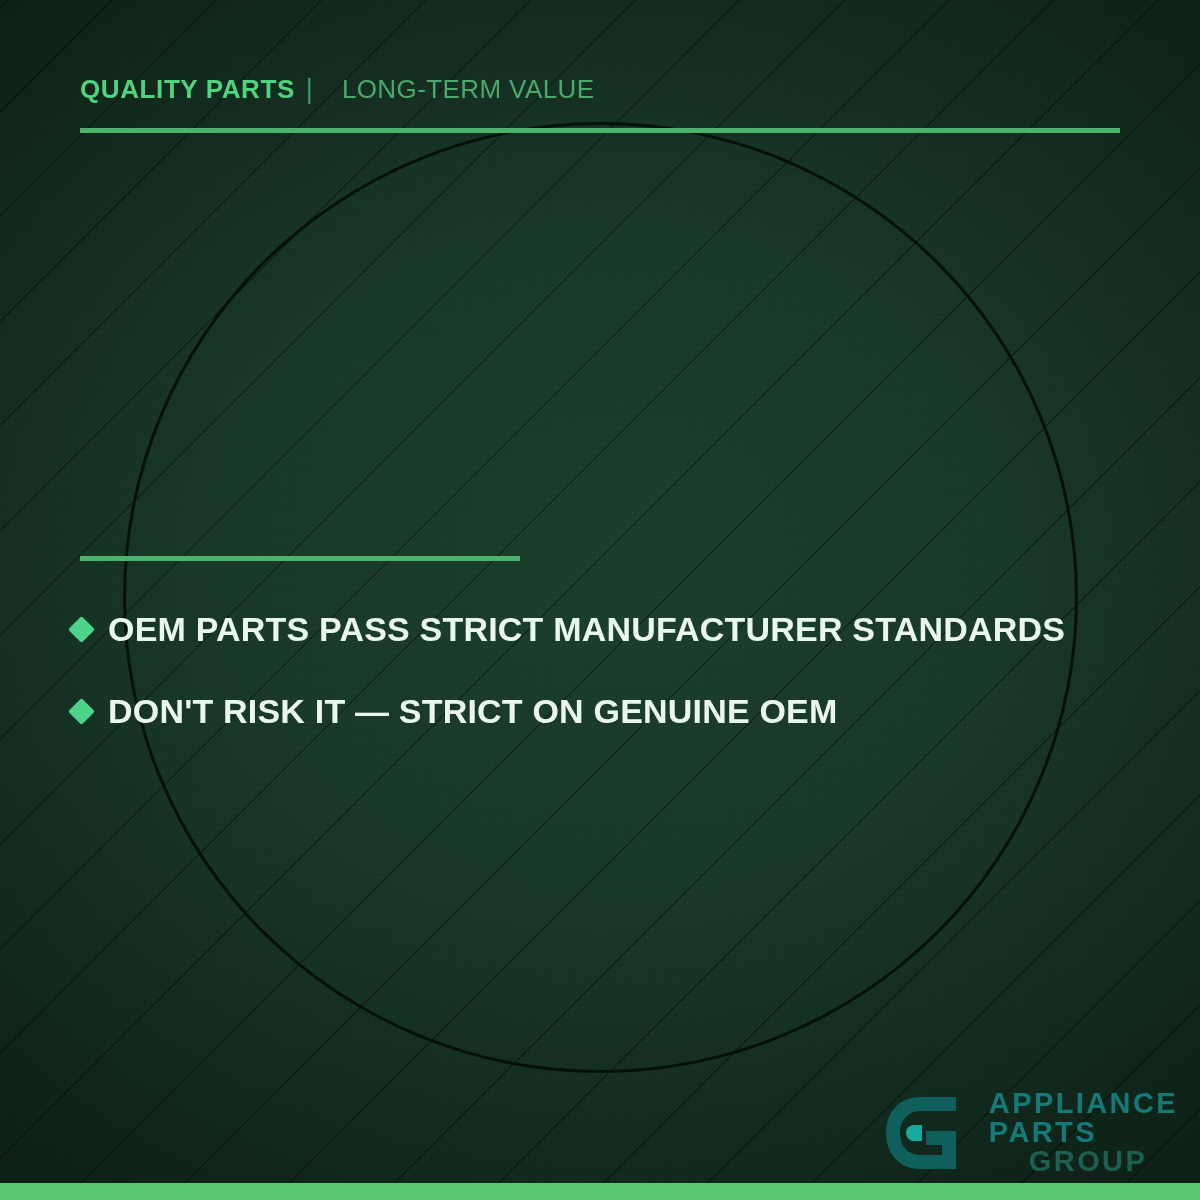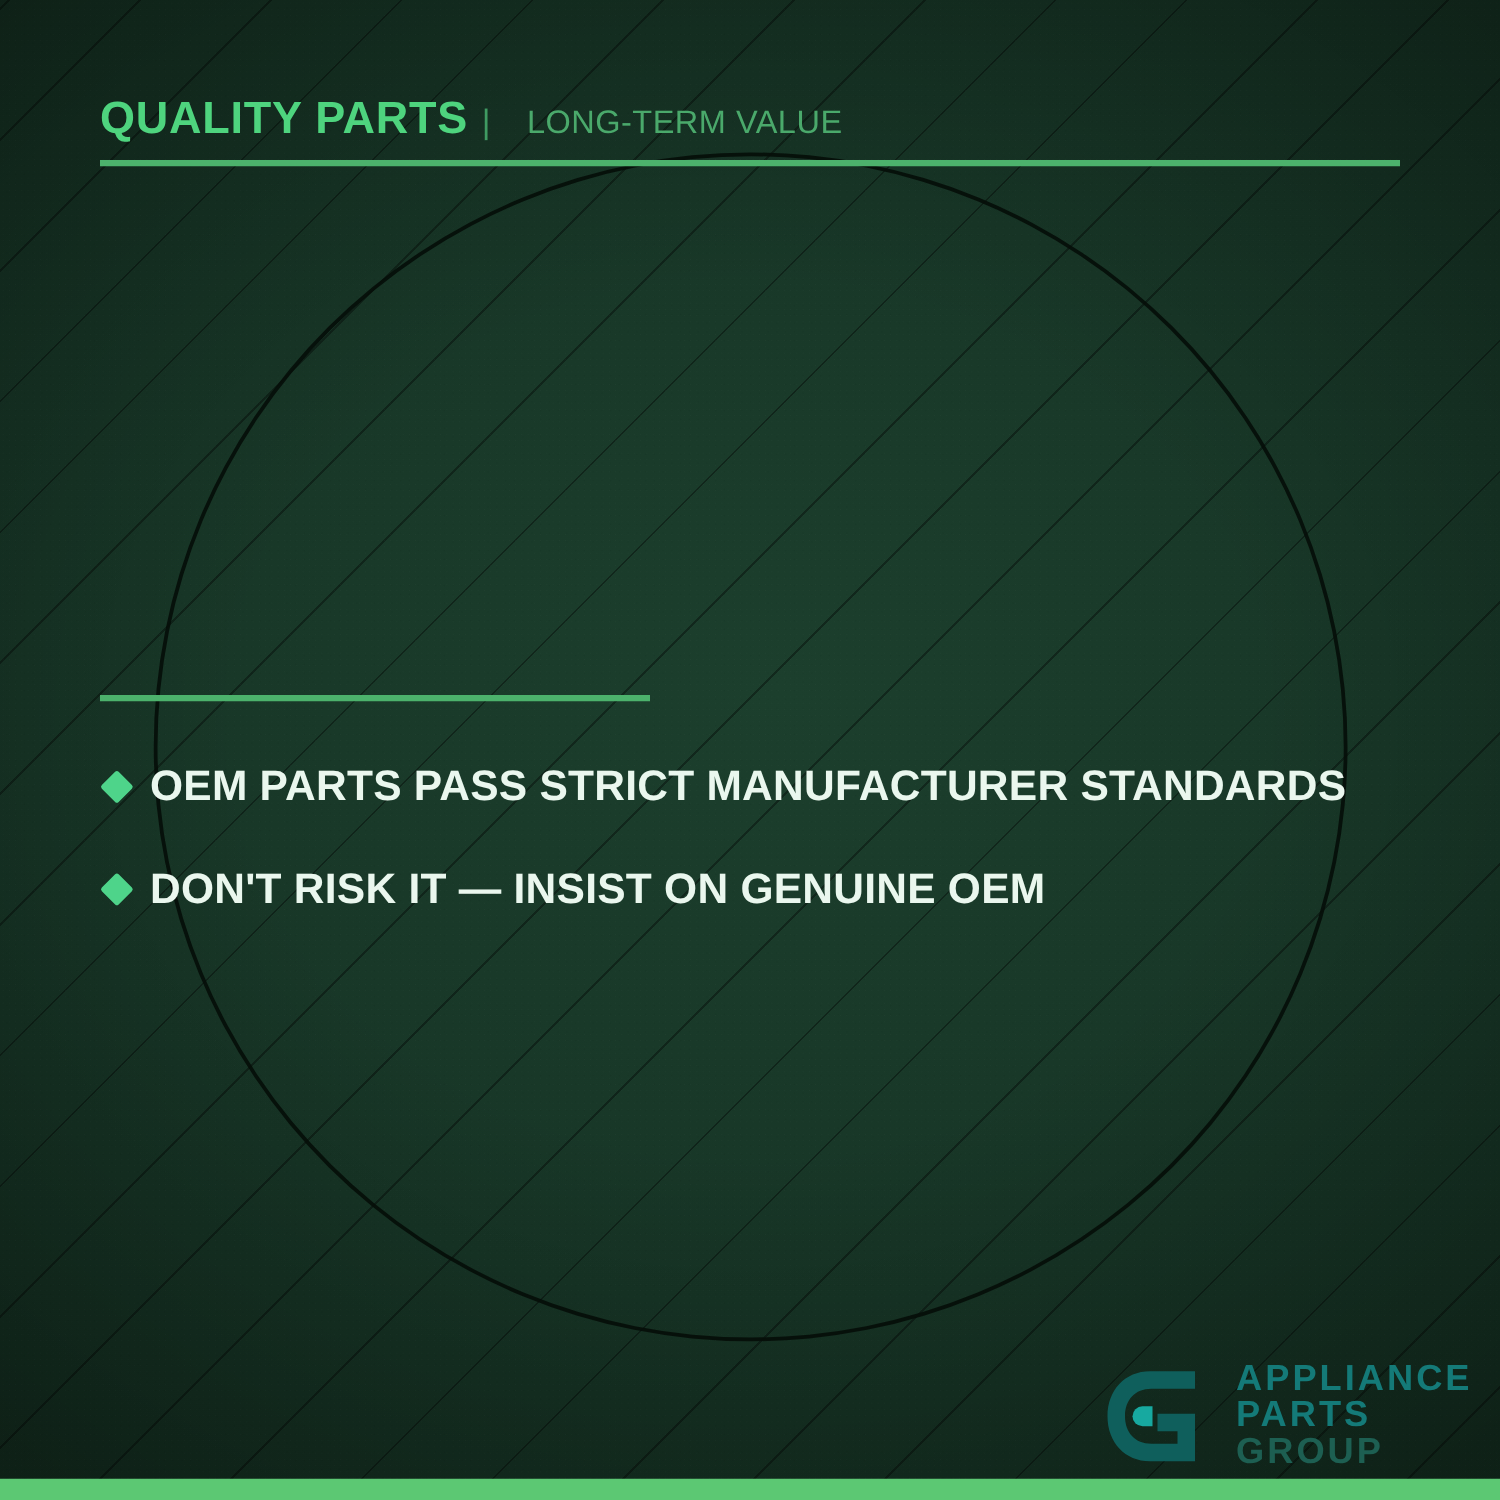--- a/index.html
+++ b/index.html
@@ -96,21 +96,21 @@
   .eyebrow {
     position: absolute;
     left: 80px;
     top: 76px;
     display: flex;
     align-items: baseline;
     gap: 11px;
     white-space: nowrap;
   }
   .eyebrow-main {
-    font-size: 36px;
+    font-size: 26px;
     font-weight: bold;
     letter-spacing: 0.6px;
     color: #4ed47e;
     line-height: 1;
   }
   .eyebrow-sep {
     font-size: 27px;
     font-weight: 400;
     color: #3f9a62;
     line-height: 1;
@@ -156,21 +156,21 @@
     left: 80px;
     top: 556px;
     width: 440px;
     height: 5px;
     background: #4cb26c;
   }
 
   
   .bullets {
     position: absolute;
-    left: 84px;
+    left: 72px;
     top: 588px;
     width: 1060px;
   }
   .bullet-row {
     display: flex;
     align-items: center;
     height: 82px;
     gap: 17px;
     white-space: nowrap;
   }
@@ -211,20 +211,21 @@
     line-height: 1.0;
   }
   .logo-line {
     font-size: 29px;
     font-weight: bold;
     letter-spacing: 2.4px;
     color: #147a78;
   }
   .logo-line.l3 {
     color: #1d5f52;
+    margin-left: 40px;
   }
 </style>
 </head>
 <body>
 
 <div class="poster">
 
   <div class="bg-base"></div>
   <div class="bg-stripes"></div>
   <div class="bg-noise"></div>
@@ -247,21 +248,21 @@
     <div class="bullets">
 
       <div class="bullet-row">
         <span class="diamond"></span>
         <span class="bullet-text">OEM PARTS PASS STRICT MANUFACTURER STANDARDS</span>
       </div>
 
 
       <div class="bullet-row">
         <span class="diamond"></span>
-        <span class="bullet-text">DON'T RISK IT — INSIST ON GENUINE OEM</span>
+        <span class="bullet-text">DON'T RISK IT — STRICT ON GENUINE OEM</span>
       </div>
 
 
     </div>
   </div>
 
   <div class="logo">
     <svg class="logo-mark" viewBox="0 0 82 80">
       <path d="M76 4 H40 C20 4 6 19 6 40 C6 61 20 76 40 76 H76 V38 H46 V52 H62 V62 H41 C28 62 20 53 20 40 C20 27 28 18 41 18 H76 Z" fill="#0f5f5c"></path>
       <path d="M34 32 H42 V48 H34 A8 8 0 0 1 34 32 Z" fill="#17a9a0"></path>

